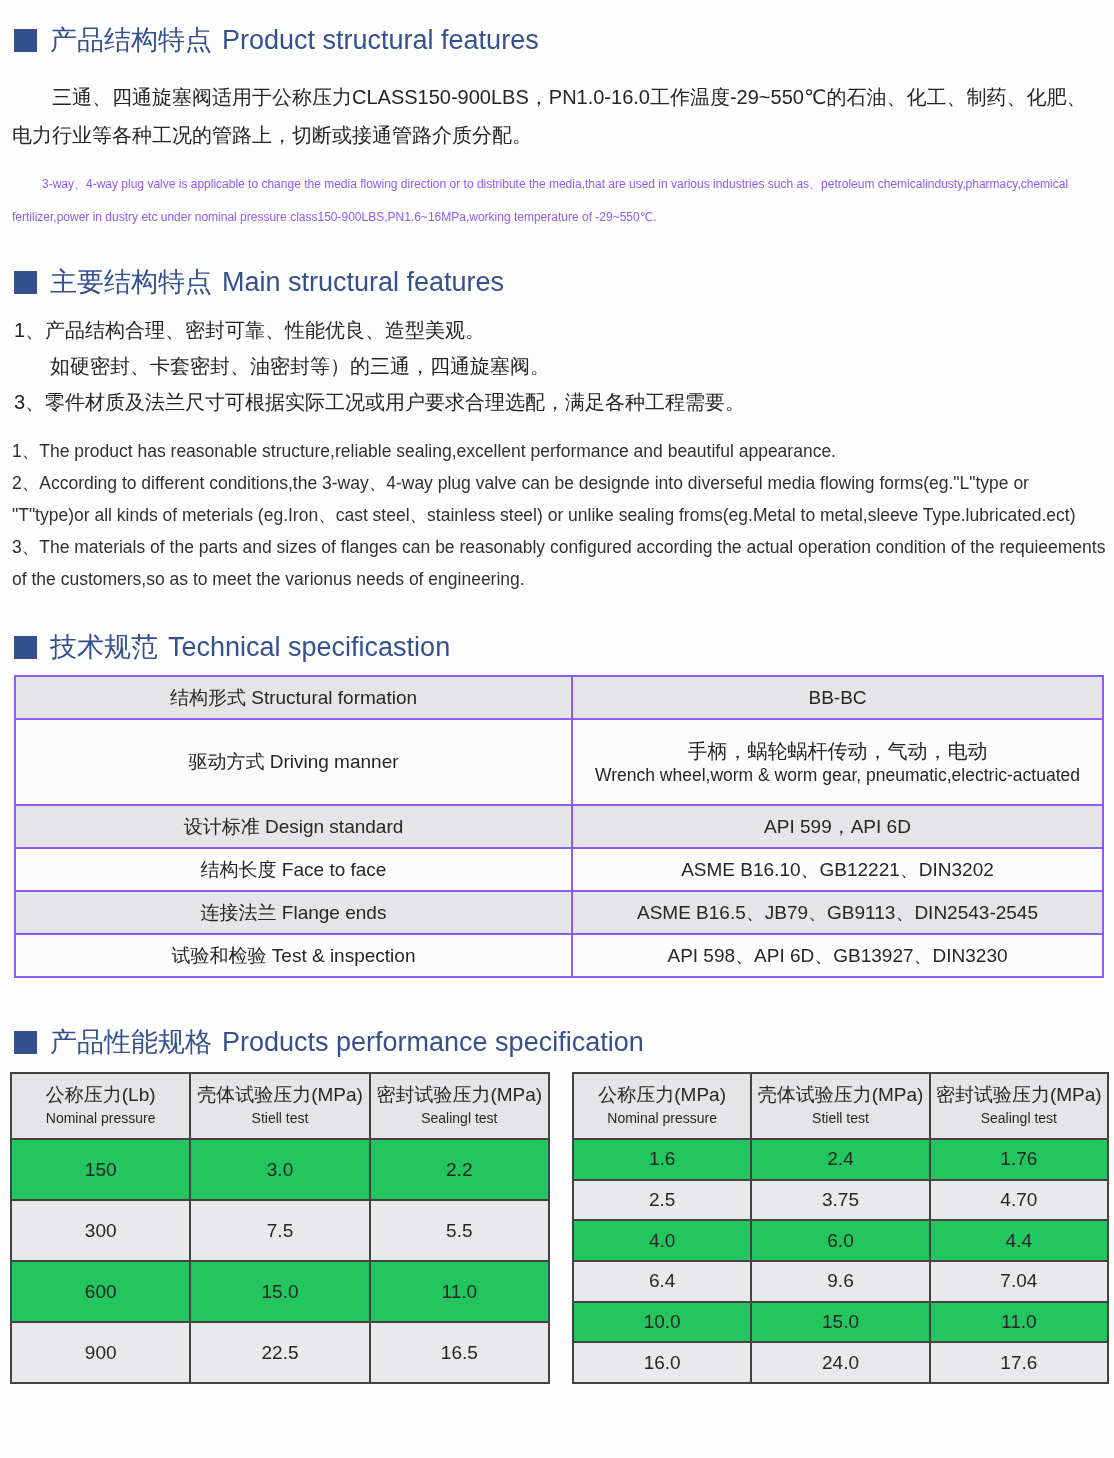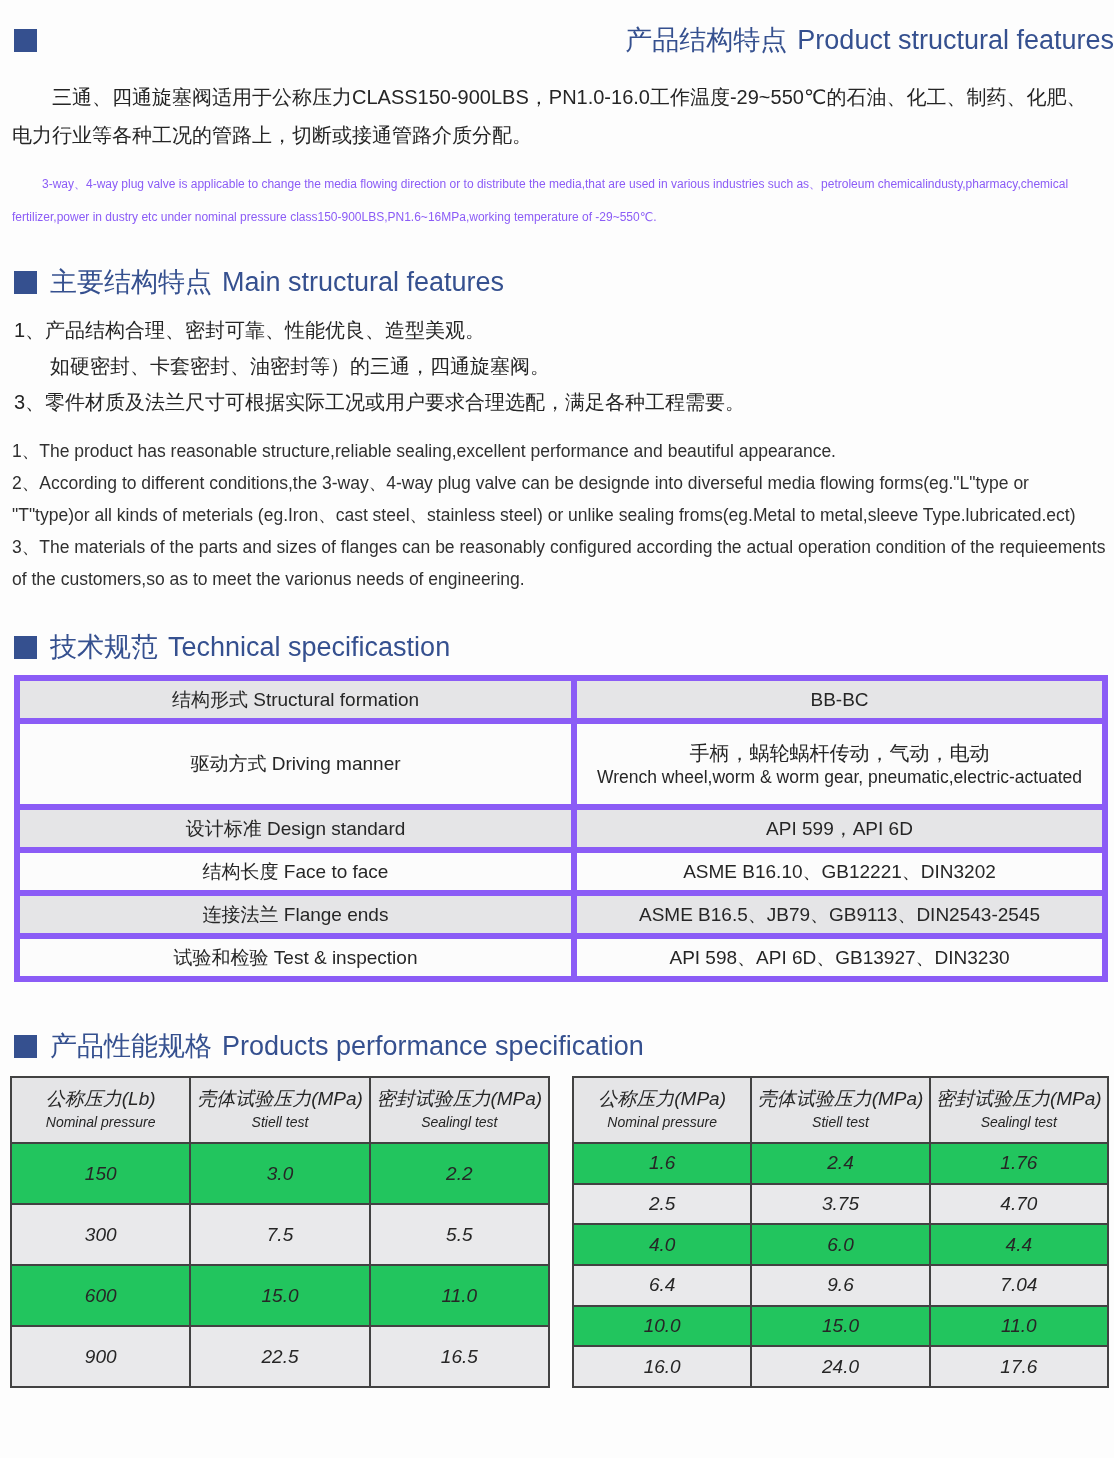--- a/index.html
+++ b/index.html
@@ -14,21 +14,21 @@
   }
   .section-heading {
     display:flex; align-items:center; gap:13px;
     color:#35508f; font-size:27px;
     margin-left:14px;
   }
   .marker { width:23px; height:23px; background:#35508f; flex:none; }
   .heading-text { white-space:nowrap; }
   .heading-text .cn { margin-right:10px; }
 
-  .h1 { padding-top:22px;justify-content:space-between; }
+  .h1 { padding-top:22px; }
   .h2 { margin-top:30px; }
   .h3 { margin-top:34px; }
   .h4 { margin-top:46px; }
 
   .para-cn {
     margin:20px 8px 0 12px;
     font-size:20px; line-height:38px;
     text-indent:40px; color:#252525;
   }
   .para-en {
@@ -42,32 +42,32 @@
   .list-cn .cont { margin-left:36px; }
 
   .list-en { margin:20px 4px 0 12px; font-size:17.5px; color:#303030; }
   .list-en .li { line-height:32px; }
 
   table.spec {
     border-collapse:collapse; table-layout:fixed;
     width:1088px; margin:10px 0 0 14px;
   }
   .spec td {
-    border:6px solid #8b5cf6; text-align:center;
+    border:2px solid #8b5cf6; text-align:center;
     font-size:19px; color:#262626; vertical-align:middle;margin-top:8px;
   }
   .spec tr { height:43px; }
   .spec tr.tall { height:86px; }
   .spec tr:nth-child(odd) { background:#e5e5e7; }
   .spec tr:nth-child(even) { background:#fcfcfc; }
   .spec .v-cn { font-size:20px; line-height:25px; }
   .spec .v-en { font-size:17.5px; line-height:22px; }
 
   .perf-wrap { display:flex; gap:22px; margin:12px 0 0 10px; }
-  table.perf { border-collapse:collapse; table-layout:fixed;font-style:italic; }
+  table.perf { border-collapse:collapse; table-layout:fixed; }
   .perf th, .perf td {
     border:2px solid #424242; text-align:center;
     color:#262626; vertical-align:middle;
   }
   .perf th { background:#e5e5e7; height:66px; font-weight:normal; }
   .perf td { background:#22c55e; font-size:19px; }
   .perf tbody tr:nth-child(even) td { background:#e9e9eb; }
   .perf .hd-cn { font-size:19px; line-height:24px; }
   .perf .hd-en { font-size:14px; line-height:22px; }
   .perf-left  { width:540px; }

